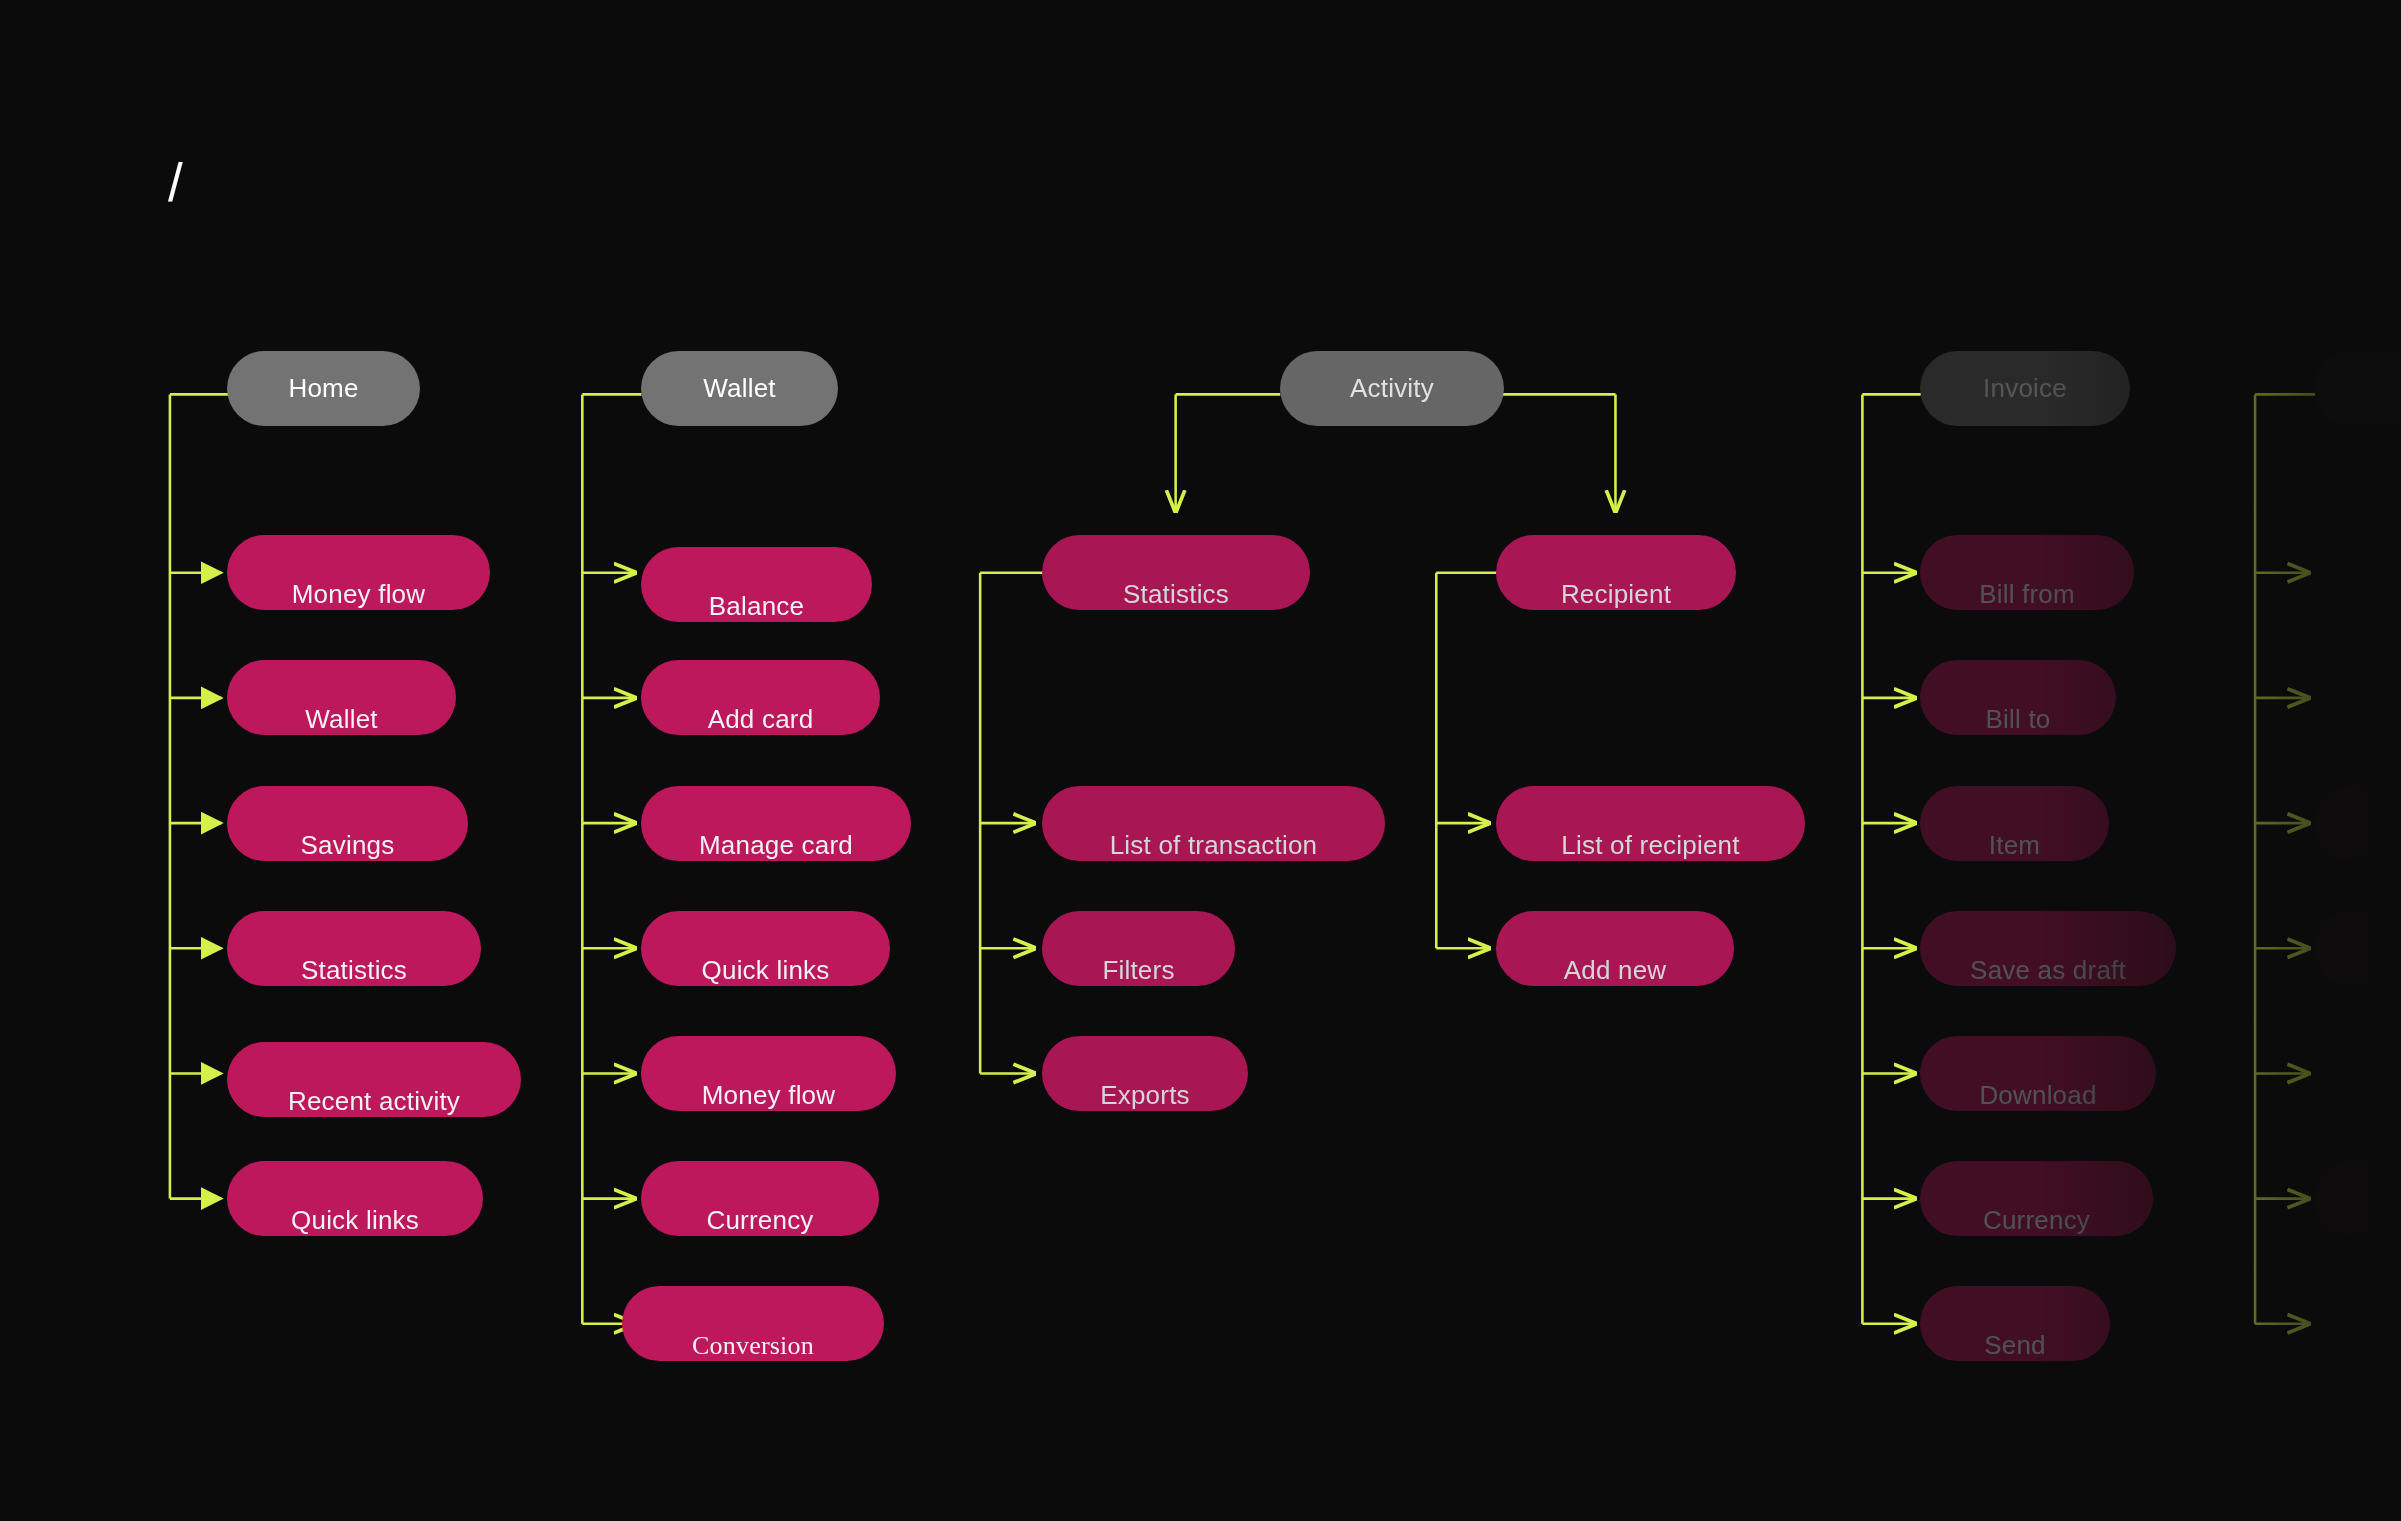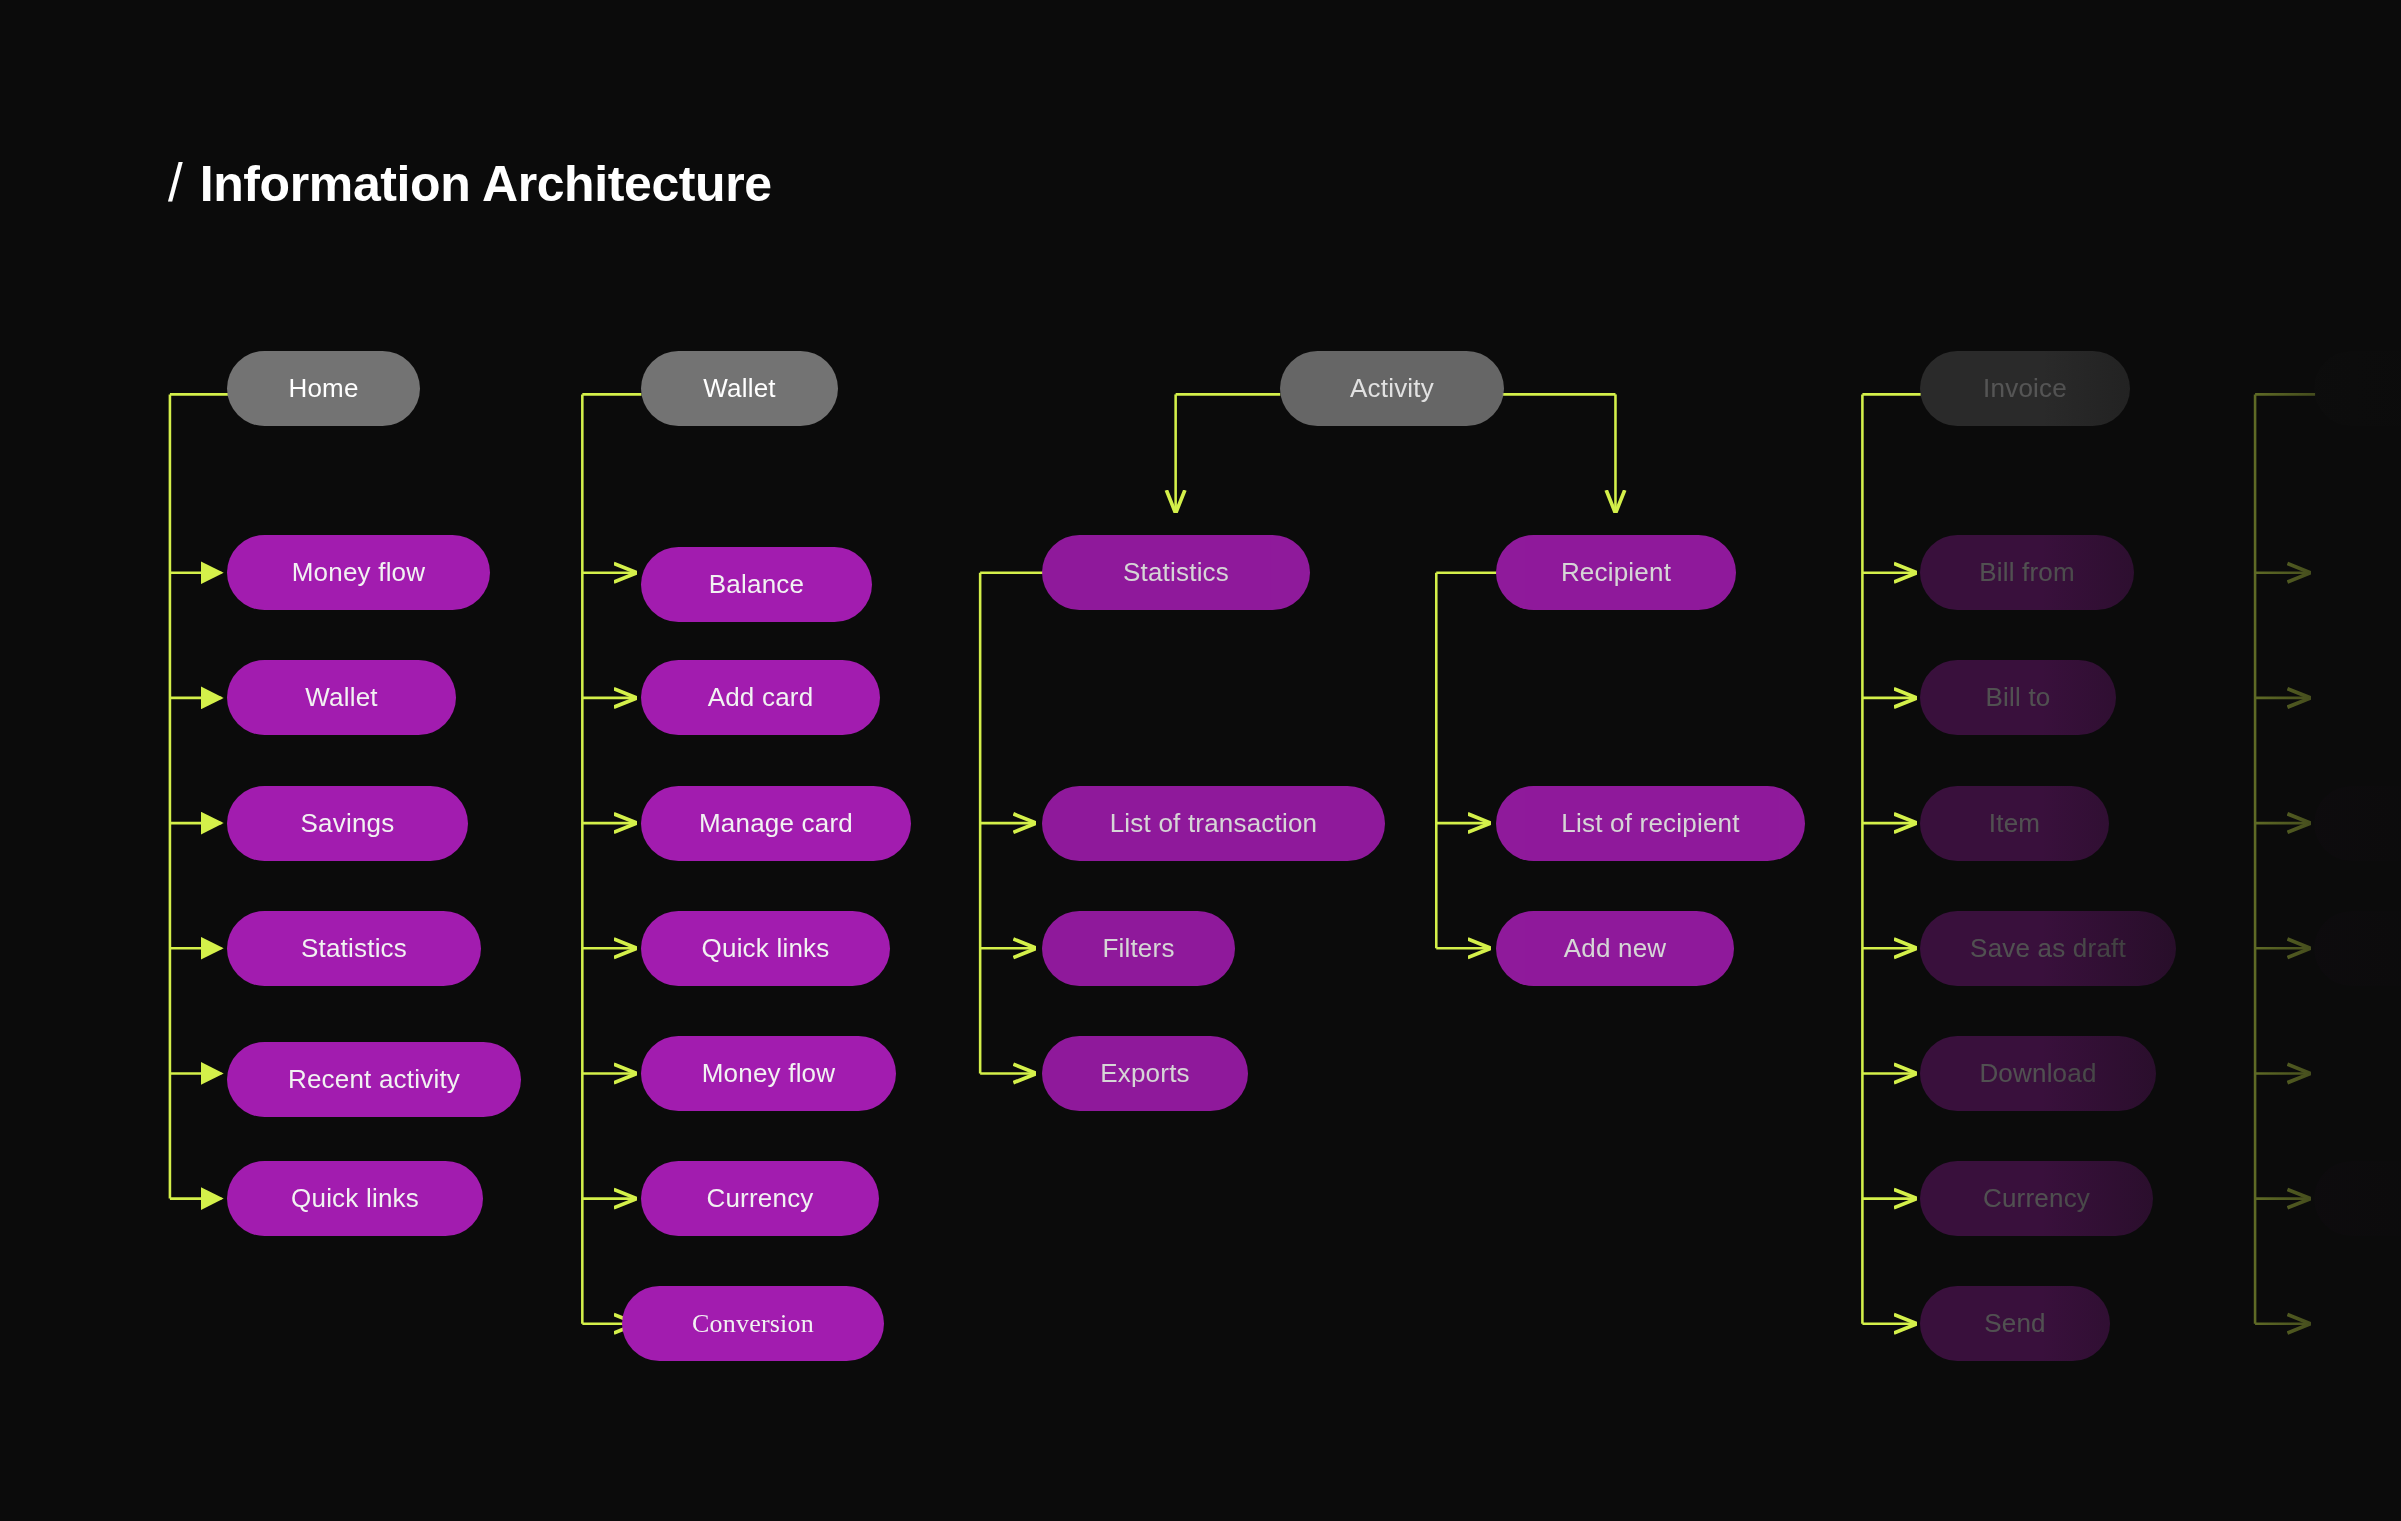--- a/index.html
+++ b/index.html
@@ -49,22 +49,23 @@
     font-weight:400;
     letter-spacing:0.2px;
     white-space:nowrap;
     padding:0 22px;
   }
   .node.root {
     background:#737373;
     color:#ffffff;
   }
   .node.child {
-    background:#a21caf;
+    background:#be185d;
     color:#f2f2f2;
+    align-items:flex-end;
   }
 
   
   .col-0 .node, .col-1 .node { opacity:1; }
   .col-2 .node { opacity:0.88; }
   .col-3 .node { opacity:0.30; }
   .col-4 .node { opacity:0.055; }
 
   
   #edge-fade {
@@ -74,21 +75,20 @@
     pointer-events:none;
   }
 </style>
 </head>
 <body>
 
 <div id="stage">
 
   <div id="title-wrap">
     <span id="title-slash">/</span>
-    <span id="title-text">Information Architecture</span>
   </div>
 
   <svg id="wires" viewBox="0 0 2800 1774" width="2401" height="1521">
     <defs>
       <marker id="ah" viewBox="0 0 10 10" refX="9" refY="5" markerWidth="9" markerHeight="9" orient="auto-start-reverse">
         <path d="M 0 0 L 10 5 L 0 10 z" fill="#d4f04a"></path>
       </marker>
       <marker id="ahd" viewBox="0 0 10 10" refX="9" refY="5" markerWidth="9" markerHeight="9" orient="auto-start-reverse">
         <path d="M 0 1 L 10 5 L 0 9" fill="none" stroke="#d4f04a" stroke-width="1.6"></path>
       </marker>

